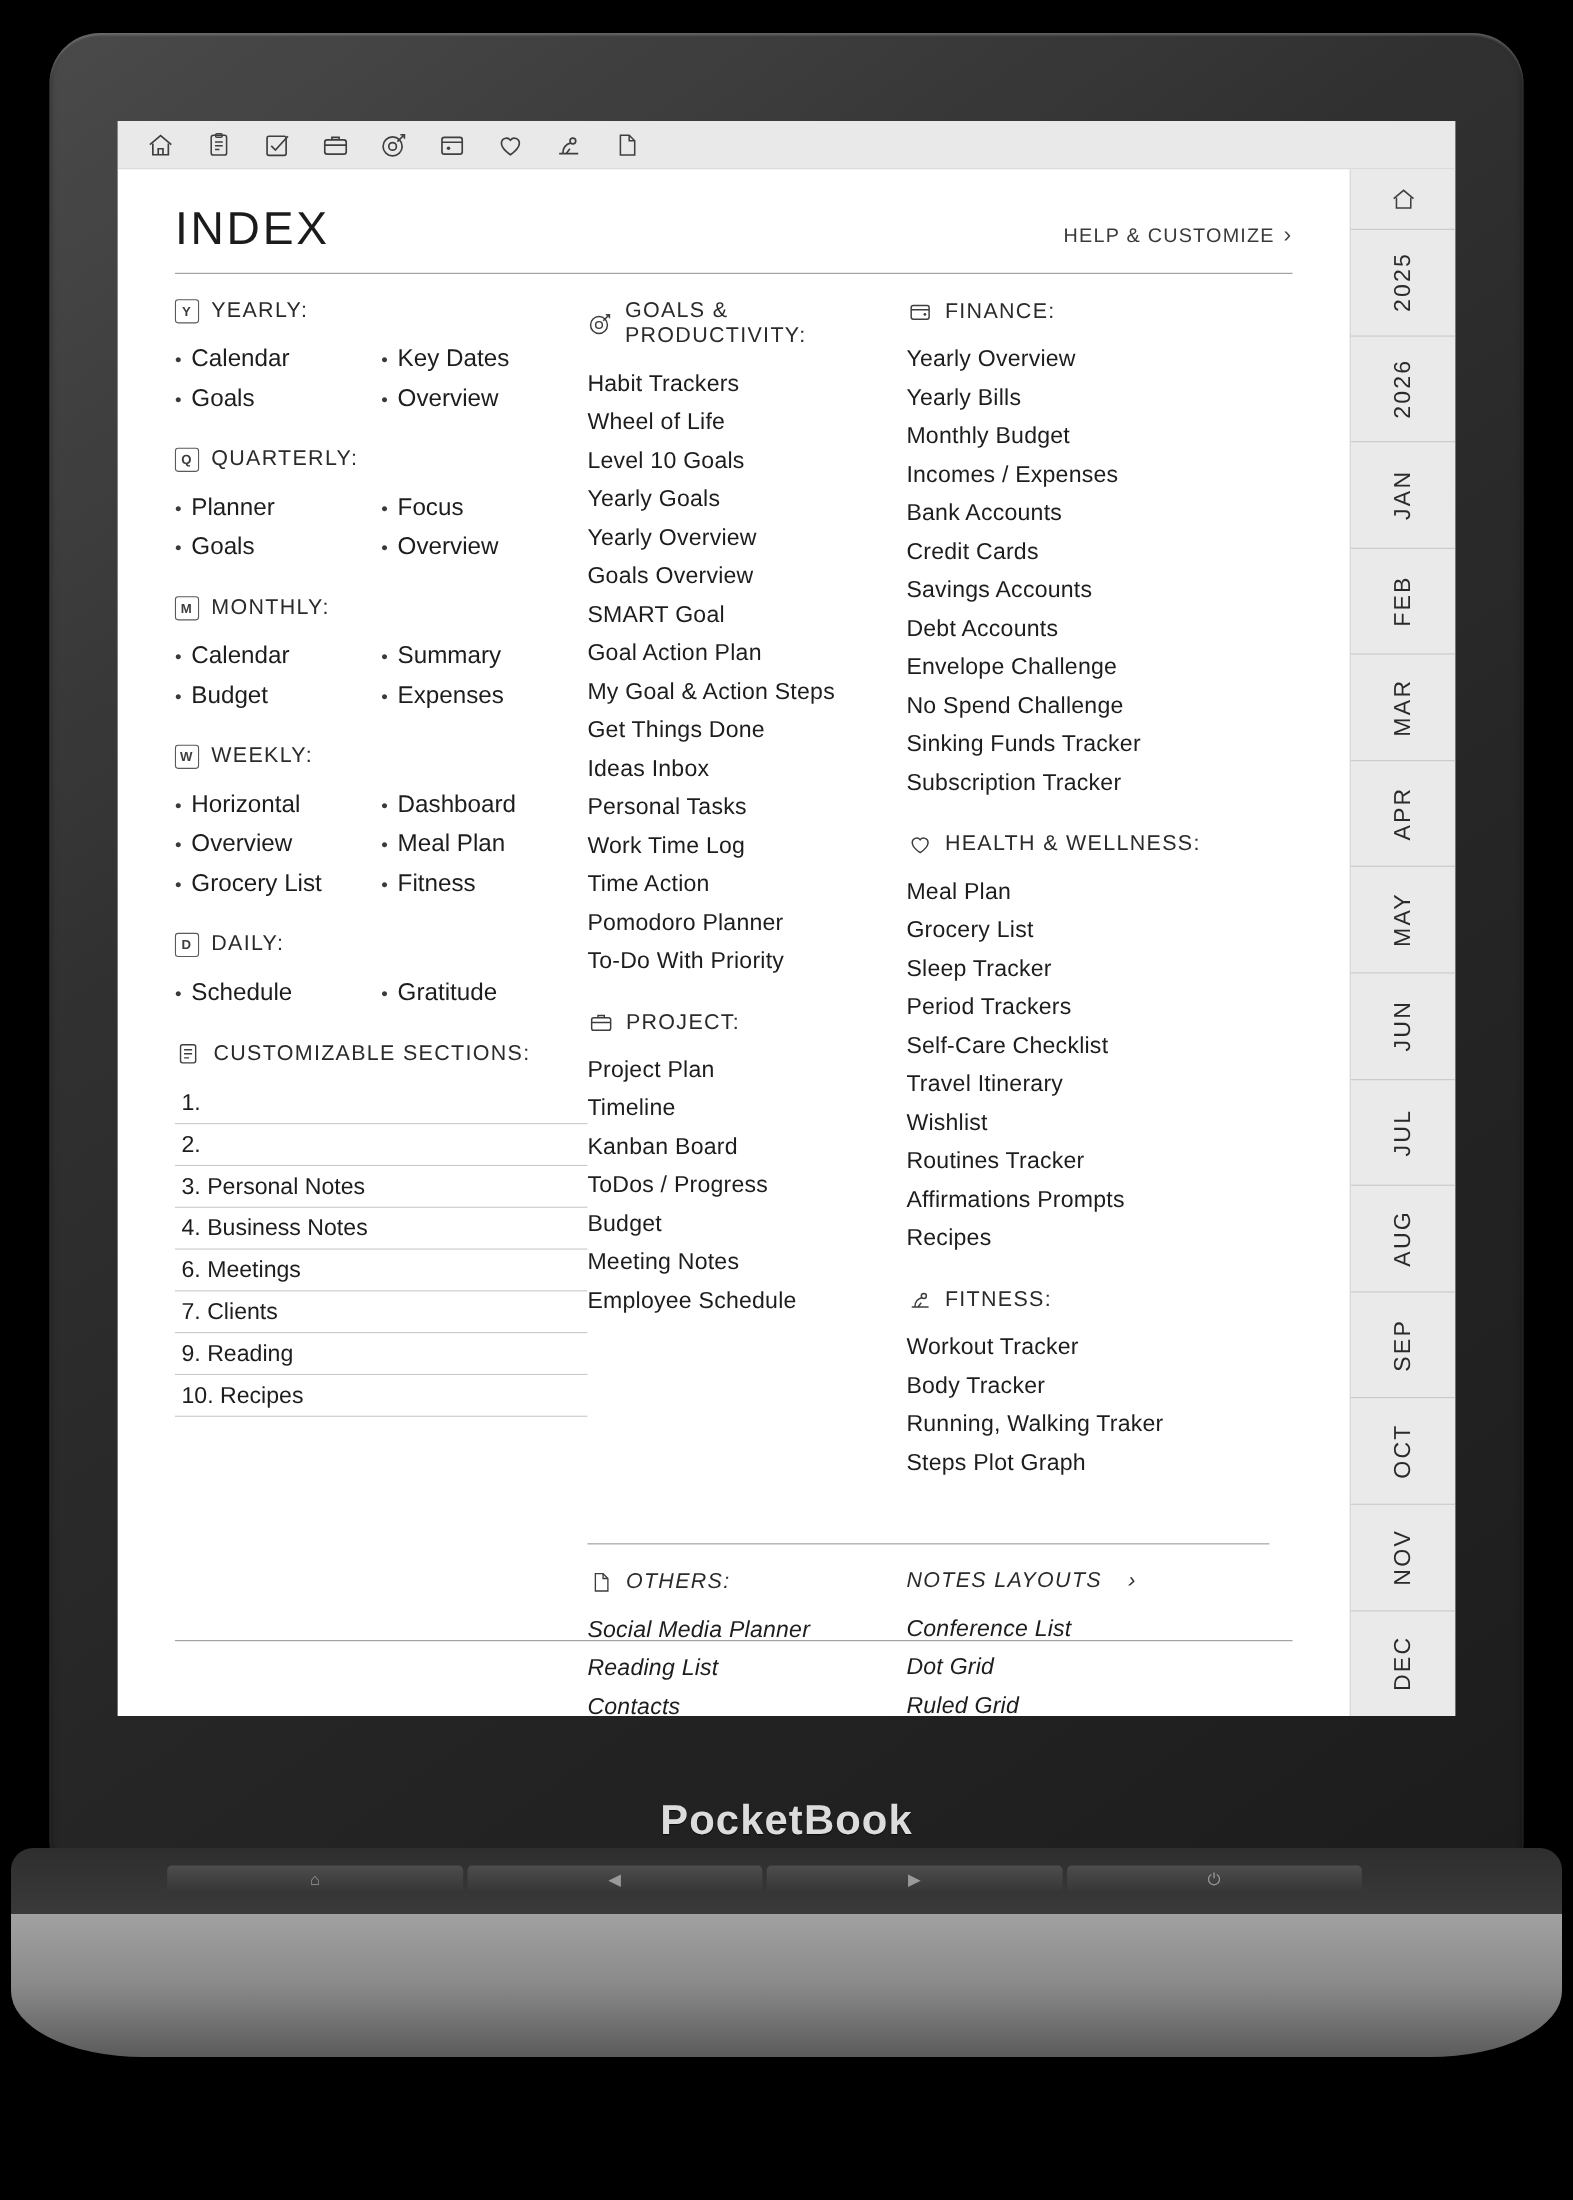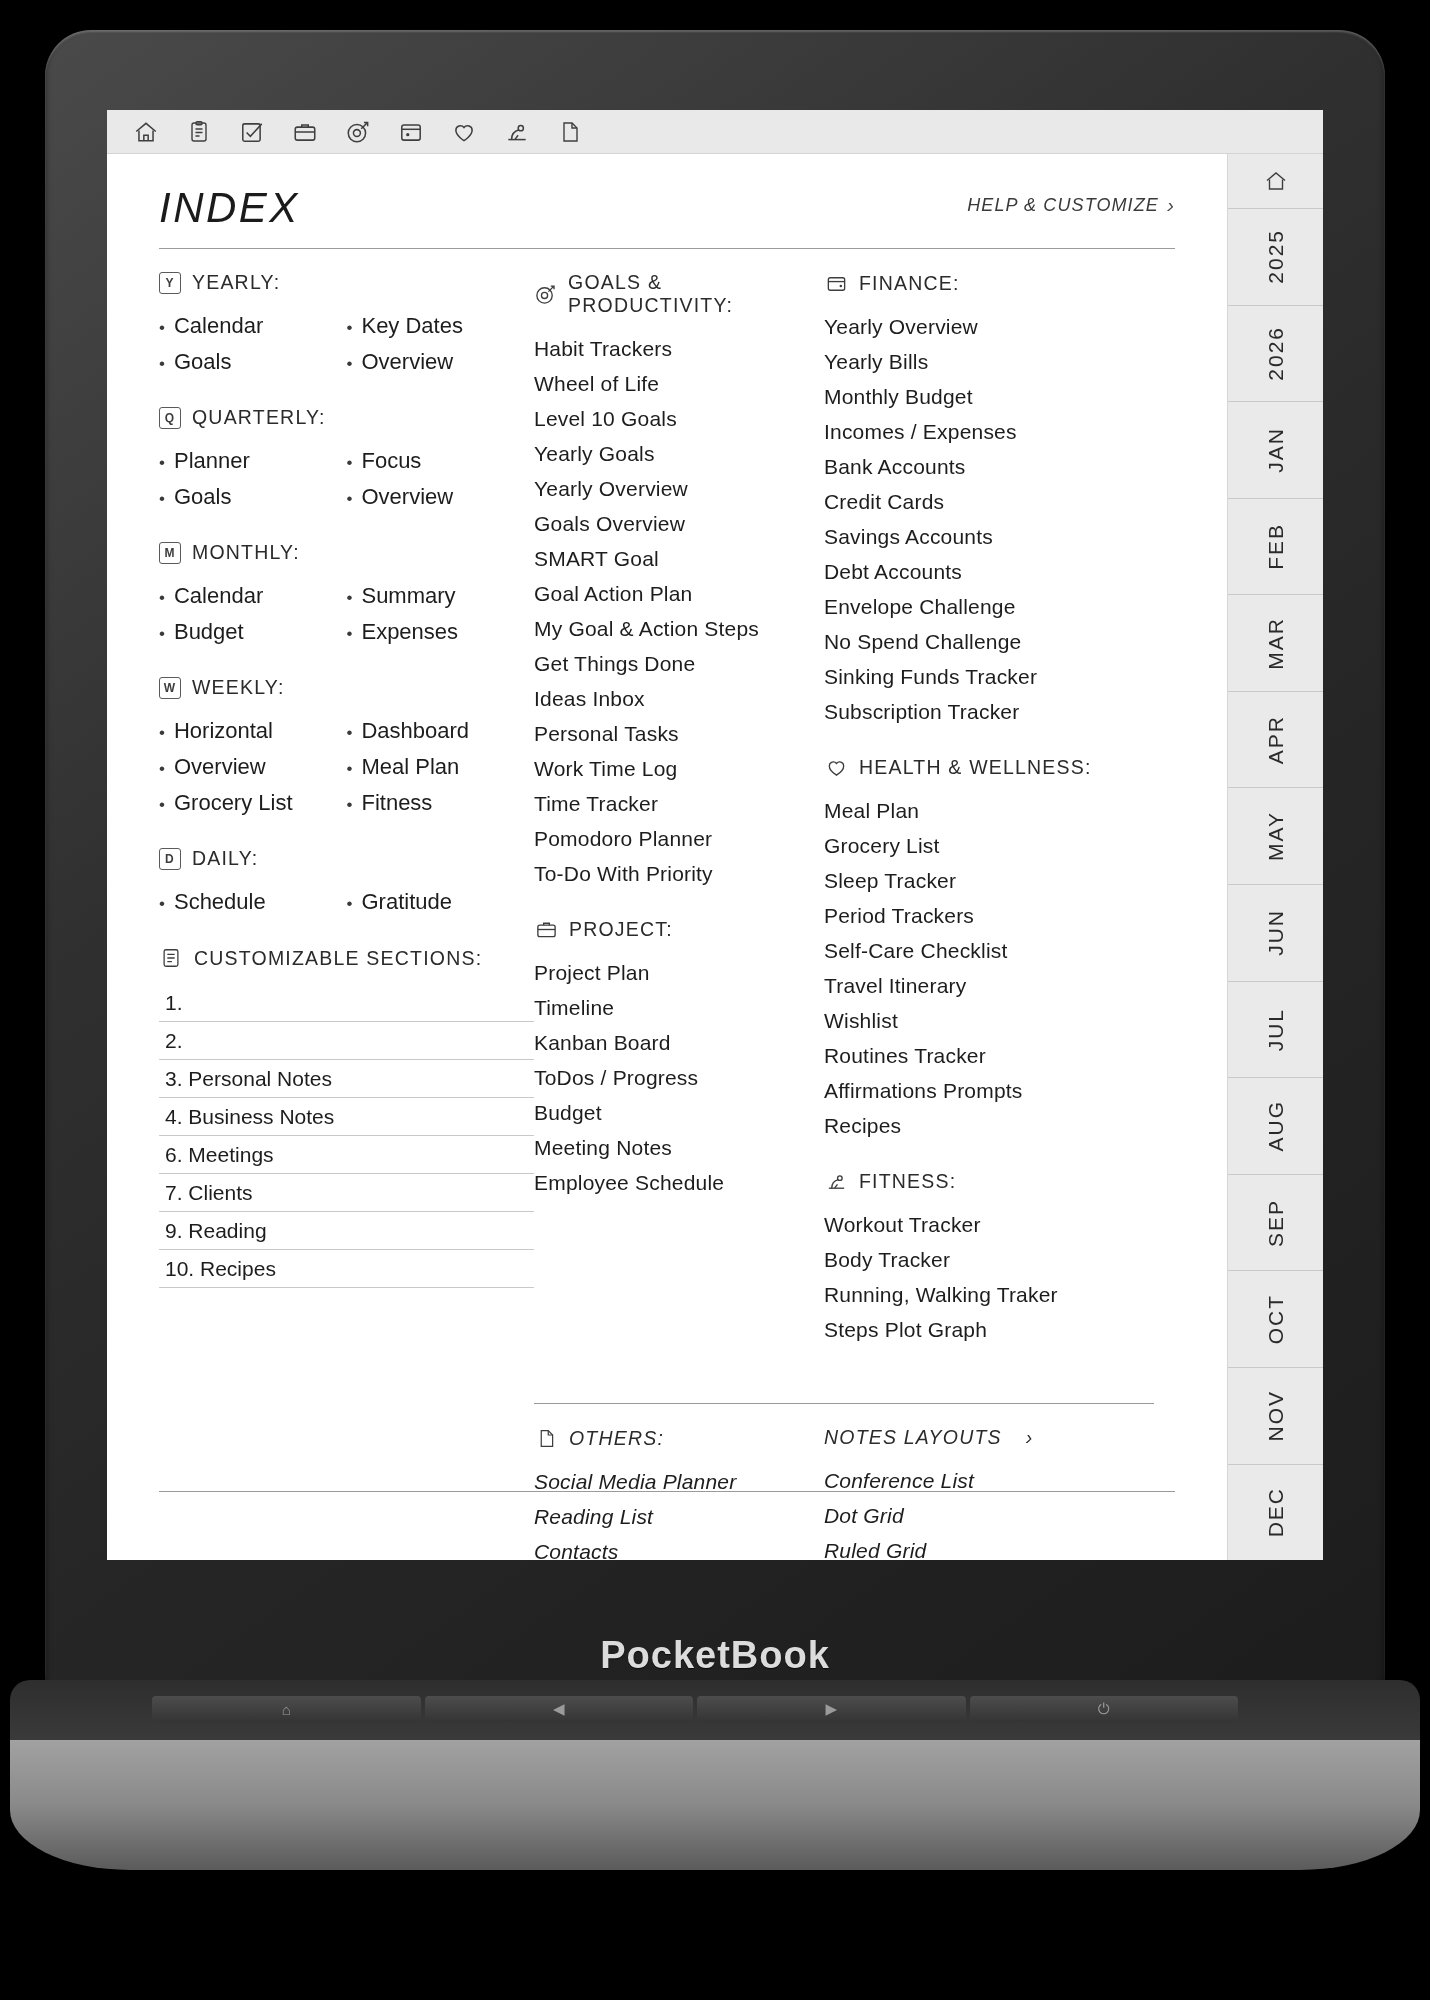--- a/index.html
+++ b/index.html
@@ -81,24 +81,23 @@
   }
   .ticon svg { display:block; }
 
   
   .page {
     position:absolute; left:0; top:44px; width: 1120px; height: 1406px;
     background:#fff;
     padding: 30px 52px 0 52px;
   }
   .pagehead {
-    display:flex; justify-content:space-between;
+    display:flex; align-items:flex-end; justify-content:space-between;
     border-bottom: 1.5px solid #9b9b9b;
     padding-bottom: 16px;
-    font-style: italic;
   }
   .index-title {
     font-size: 42px; letter-spacing: 2.5px; color:#1b1b1b; font-weight:400;
   }
   .help {
     font-size: 18px; letter-spacing: 1.1px; color:#3a3a3a;
     display:flex; align-items:center; gap:8px; padding-bottom:6px;
   }
   .help .chev { font-size: 21px; color:#4a4a4a; }
 
@@ -440,21 +439,21 @@
               <div class="pi">Yearly Goals</div>
               <div class="pi">Yearly Overview</div>
               <div class="pi">Goals Overview</div>
               <div class="pi">SMART Goal</div>
               <div class="pi">Goal Action Plan</div>
               <div class="pi">My Goal &amp; Action Steps</div>
               <div class="pi">Get Things Done</div>
               <div class="pi">Ideas Inbox</div>
               <div class="pi">Personal Tasks</div>
               <div class="pi">Work Time Log</div>
-              <div class="pi">Time Tracker</div>
+              <div class="pi">Time Action</div>
               <div class="pi">Pomodoro Planner</div>
               <div class="pi">To-Do With Priority</div>
             </div>
           </div>
 
           <div class="sec">
             <div class="sec-head">
               <span class="glyph">
                 <svg width="23" height="23" viewBox="0 0 24 24" fill="none" stroke="currentColor" stroke-width="1.4">
                   <rect x="3" y="7.5" width="18" height="12" rx="2"></rect>

